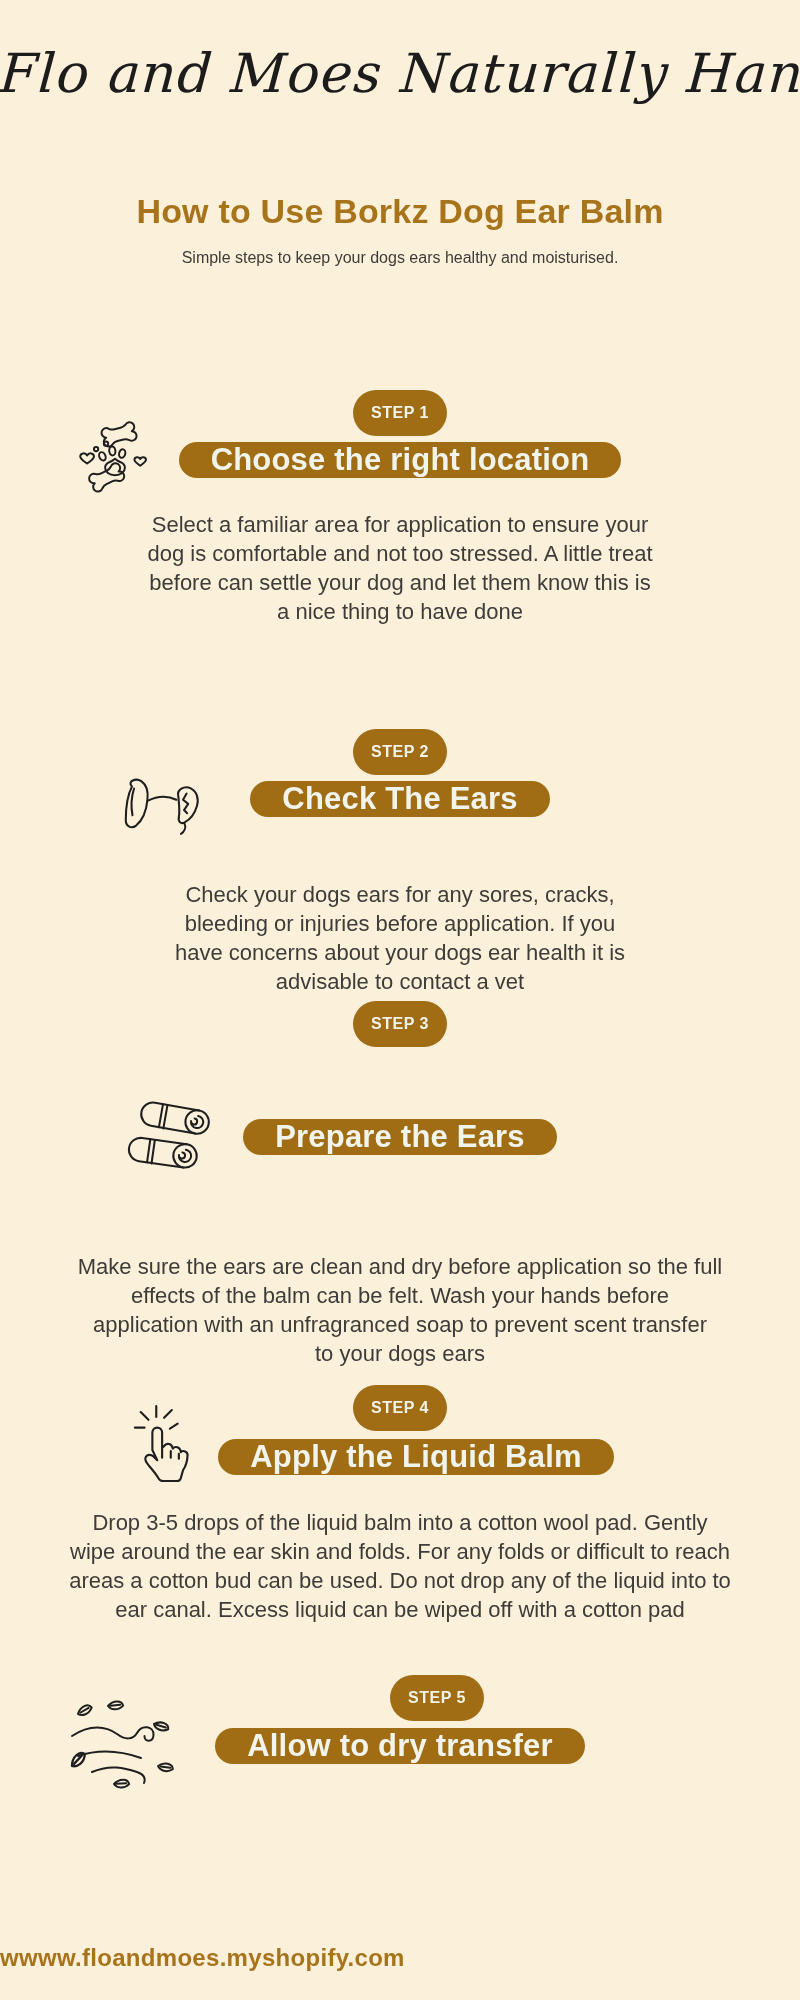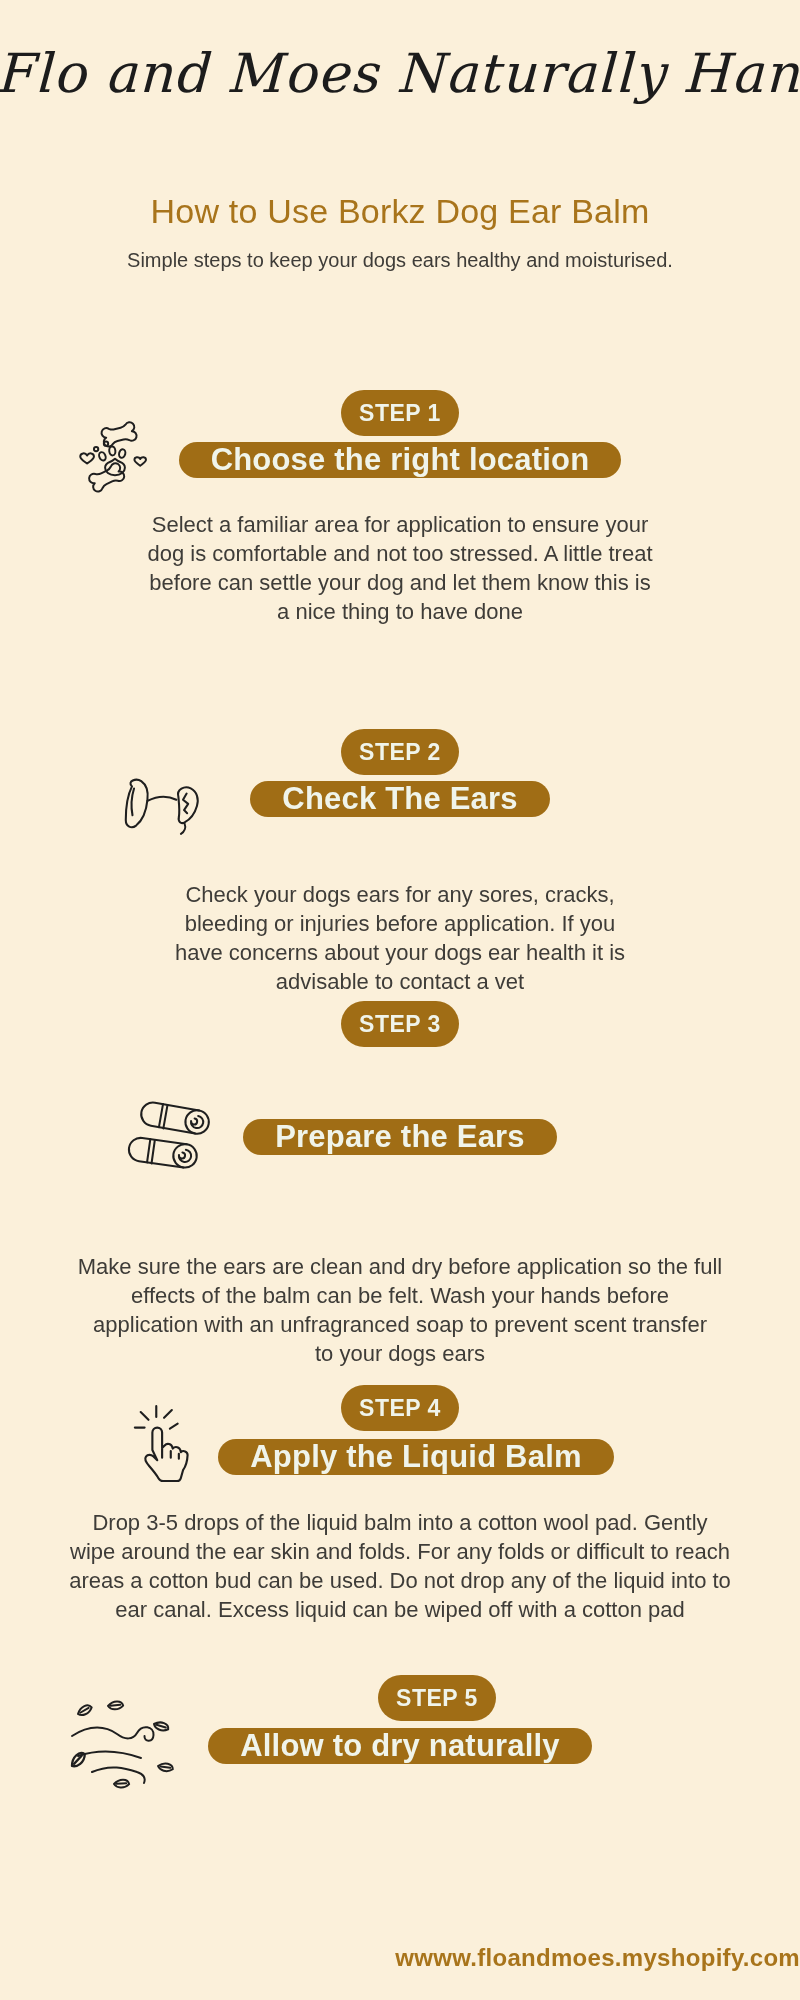--- a/index.html
+++ b/index.html
@@ -28,39 +28,39 @@
     font-size:54px;
     line-height:104px;
     letter-spacing:1px;
     color:var(--ink);
     transform:skewX(-4deg);
     white-space:nowrap;
   }
   .title{
     position:absolute;top:192px;left:0;width:100%;
     text-align:center;
-    font-size:34px;font-weight:normal;
+    font-size:34px;font-weight:bold;
     color:var(--heading);
     letter-spacing:.2px;
   }
   .subtitle{
     position:absolute;top:249px;left:0;width:100%;
     text-align:center;
-    font-size:20px;
+    font-size:16px;
     color:var(--body-text);
   }
   .center-row{
     position:absolute;left:0;width:100%;
     display:flex;justify-content:center;
   }
   .badge{
     background:var(--accent);
     color:var(--pill-text);
     font-weight:bold;
-    font-size:23px;line-height:28px;
+    font-size:16px;line-height:28px;
     letter-spacing:.5px;
     padding:9px 18px;
     border-radius:24px;
     text-align:center;
   }
   .pill{
     background:var(--accent);
     color:var(--pill-text);
     font-weight:bold;
     font-size:31px;line-height:34px;
@@ -73,21 +73,21 @@
     position:absolute;left:0;width:100%;
     text-align:center;
     white-space:pre-line;
     font-size:22px;line-height:29px;
     color:var(--body-text);
   }
   .icon{position:absolute;}
   .icon svg{display:block;width:100%;height:100%;}
   .footer{
     position:absolute;top:1944px;left:0;width:100%;
-    text-align:right;
+    text-align:left;
     font-size:24px;font-weight:bold;
     letter-spacing:.3px;
     color:var(--heading);
   }
   
   .s1-badge{top:390px;} .s1-pill{top:442px;} .s1-desc{top:510px;}
   .s2-badge{top:729px;} .s2-pill{top:781px;} .s2-desc{top:880px;}
   .s3-badge{top:1001px;} .s3-pill{top:1119px;} .s3-desc{top:1252px;}
   .s4-badge{top:1385px;} .s4-pill{top:1439px;margin-left:16px;} .s4-desc{top:1508px;}
   .s5-badge{top:1675px;padding-left:37px;} .s5-pill{top:1728px;} .s5-desc{top:1798px;}
@@ -216,18 +216,18 @@
       <use href="#leaf" transform="translate(92 28) rotate(28)"></use>
       <use href="#leaf" transform="translate(10 70) rotate(-35) scale(1.15)"></use>
       <use href="#leaf" transform="translate(52 88) rotate(8)"></use>
       <use href="#leaf" transform="translate(96 70) rotate(20)"></use>
     </svg>
   </div>
   <div class="center-row s5-badge">
       <div class="badge">STEP 5</div>
     </div>
   <div class="center-row s5-pill">
-      <div class="pill">Allow to dry naturally</div>
+      <div class="pill">Allow to dry transfer</div>
     </div>
 
   <div class="footer">wwww.floandmoes.myshopify.com</div>
 
 </div>
 
 </body></html>

